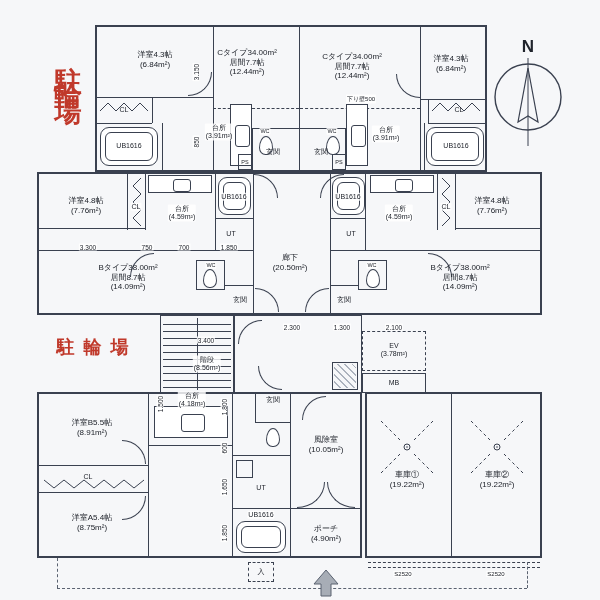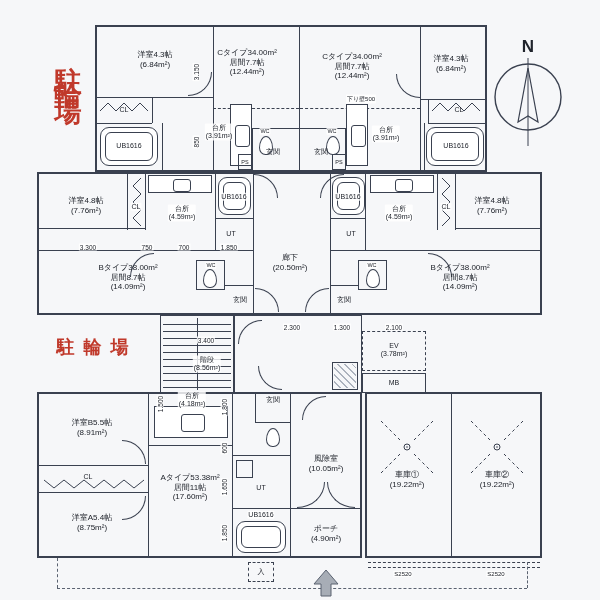--- a/index.html
+++ b/index.html
@@ -286,35 +286,30 @@
   <div class="lbl s" style="left:273px;top:400px">玄関</div>
   <div class="lbl" style="left:92px;top:428px">
     <span>洋室B5.5帖</span>
       <span>(8.91m²)</span>
   </div>
   <div class="lbl s" style="left:88px;top:477px">CL</div>
   <div class="lbl" style="left:92px;top:523px">
     <span>洋室A5.4帖</span>
       <span>(8.75m²)</span>
   </div>
-  <div class="lbl" style="left:190px;top:487px">
-    <span>Aタイプ53.38m²</span>
-      <span>居間11帖</span>
-      <span>(17.60m²)</span>
-  </div>
   <div class="lbl s" style="left:261px;top:488px">UT</div>
   <div class="lbl s bg" style="left:261px;top:515px">UB1616</div>
 
   <div class="dim dimv" style="left:160px;top:404px">1.500</div>
   <div class="dim dimv" style="left:224px;top:407px">1.800</div>
   <div class="dim dimv" style="left:224px;top:448px">600</div>
   <div class="dim dimv" style="left:224px;top:487px">1.650</div>
   <div class="dim dimv" style="left:224px;top:533px">1.850</div>
 
-  <div class="lbl" style="left:326px;top:464px">
+  <div class="lbl" style="left:326px;top:445px">
     <span>風除室</span>
       <span>(10.05m²)</span>
   </div>
   <div class="lbl" style="left:326px;top:534px">
     <span>ポーチ</span>
       <span>(4.90m²)</span>
   </div>
 
   <div class="ln-v" style="left:451px;top:394px;height:162px"></div>
   <svg style="left:379px;top:419px" width="56" height="56" viewBox="0 0 56 56">

